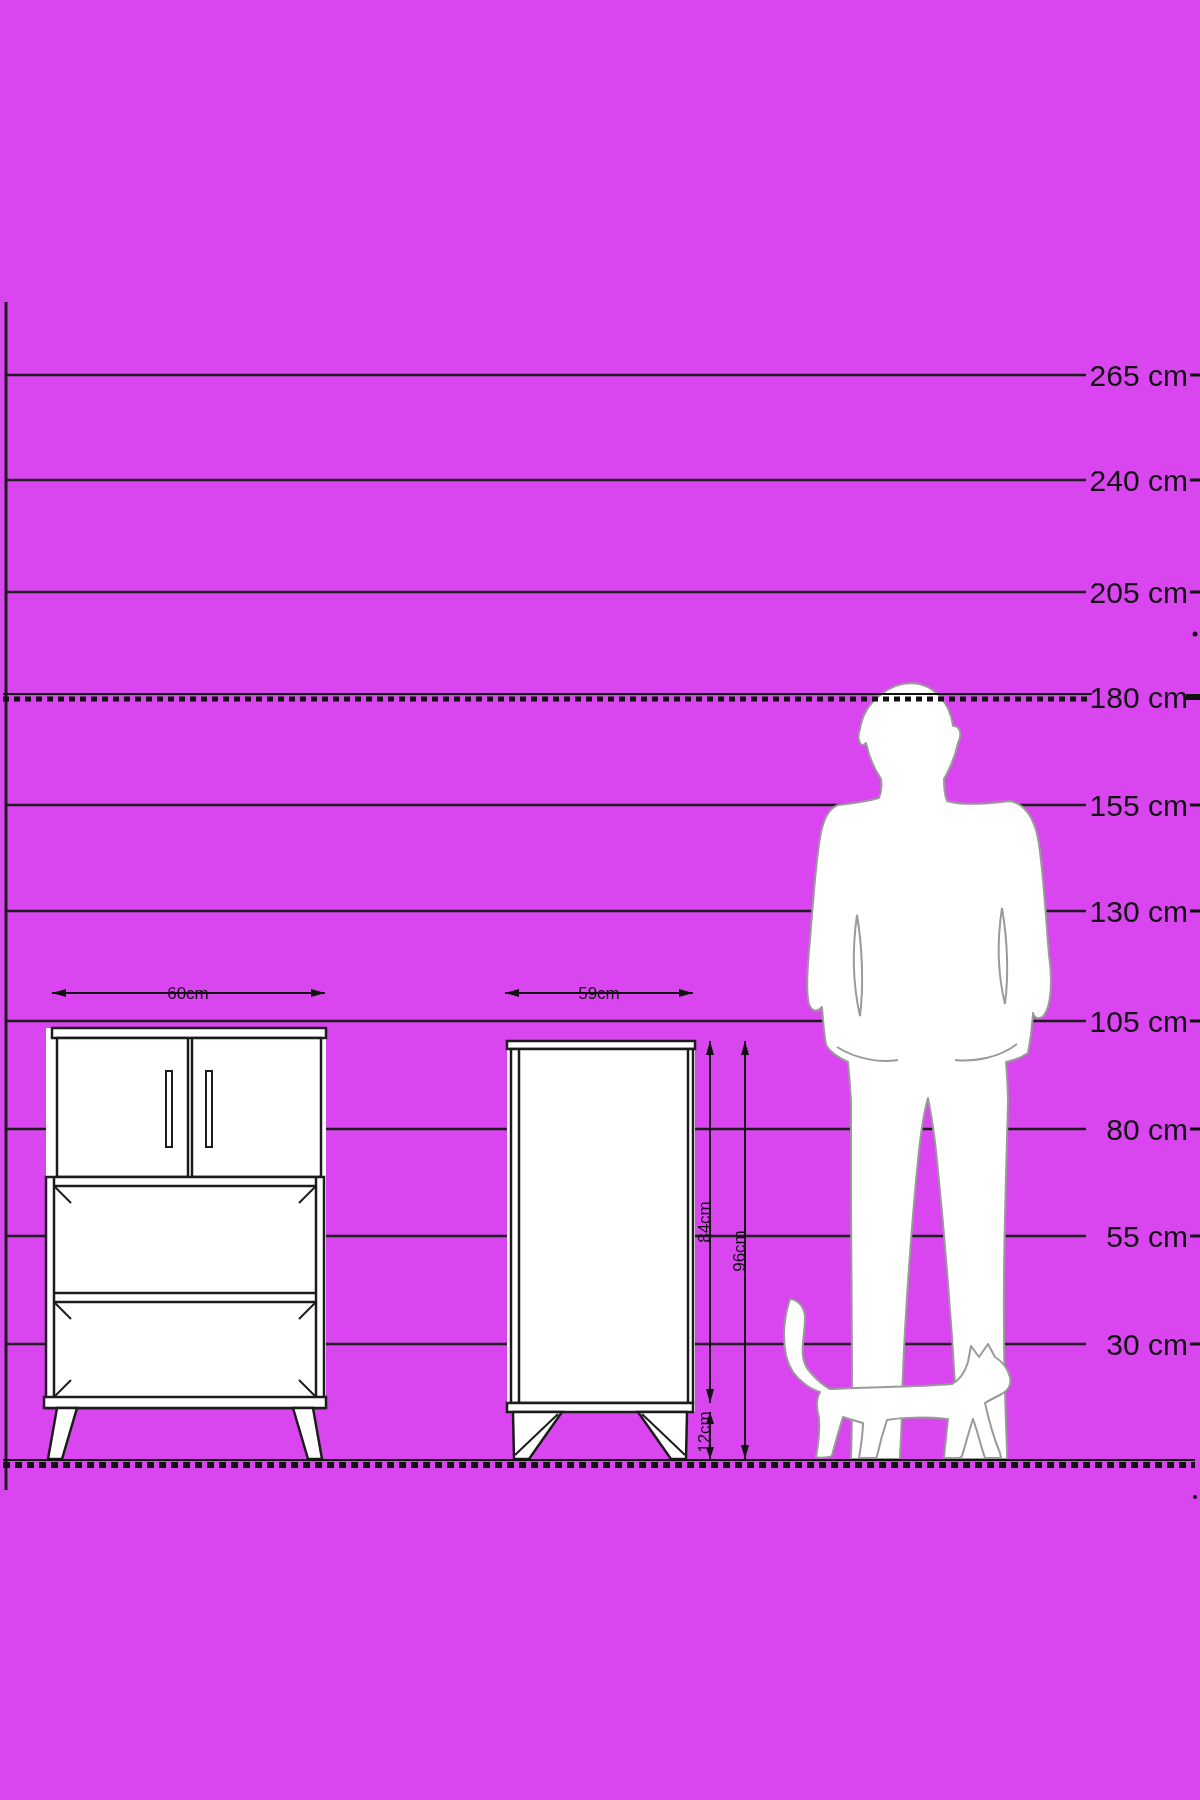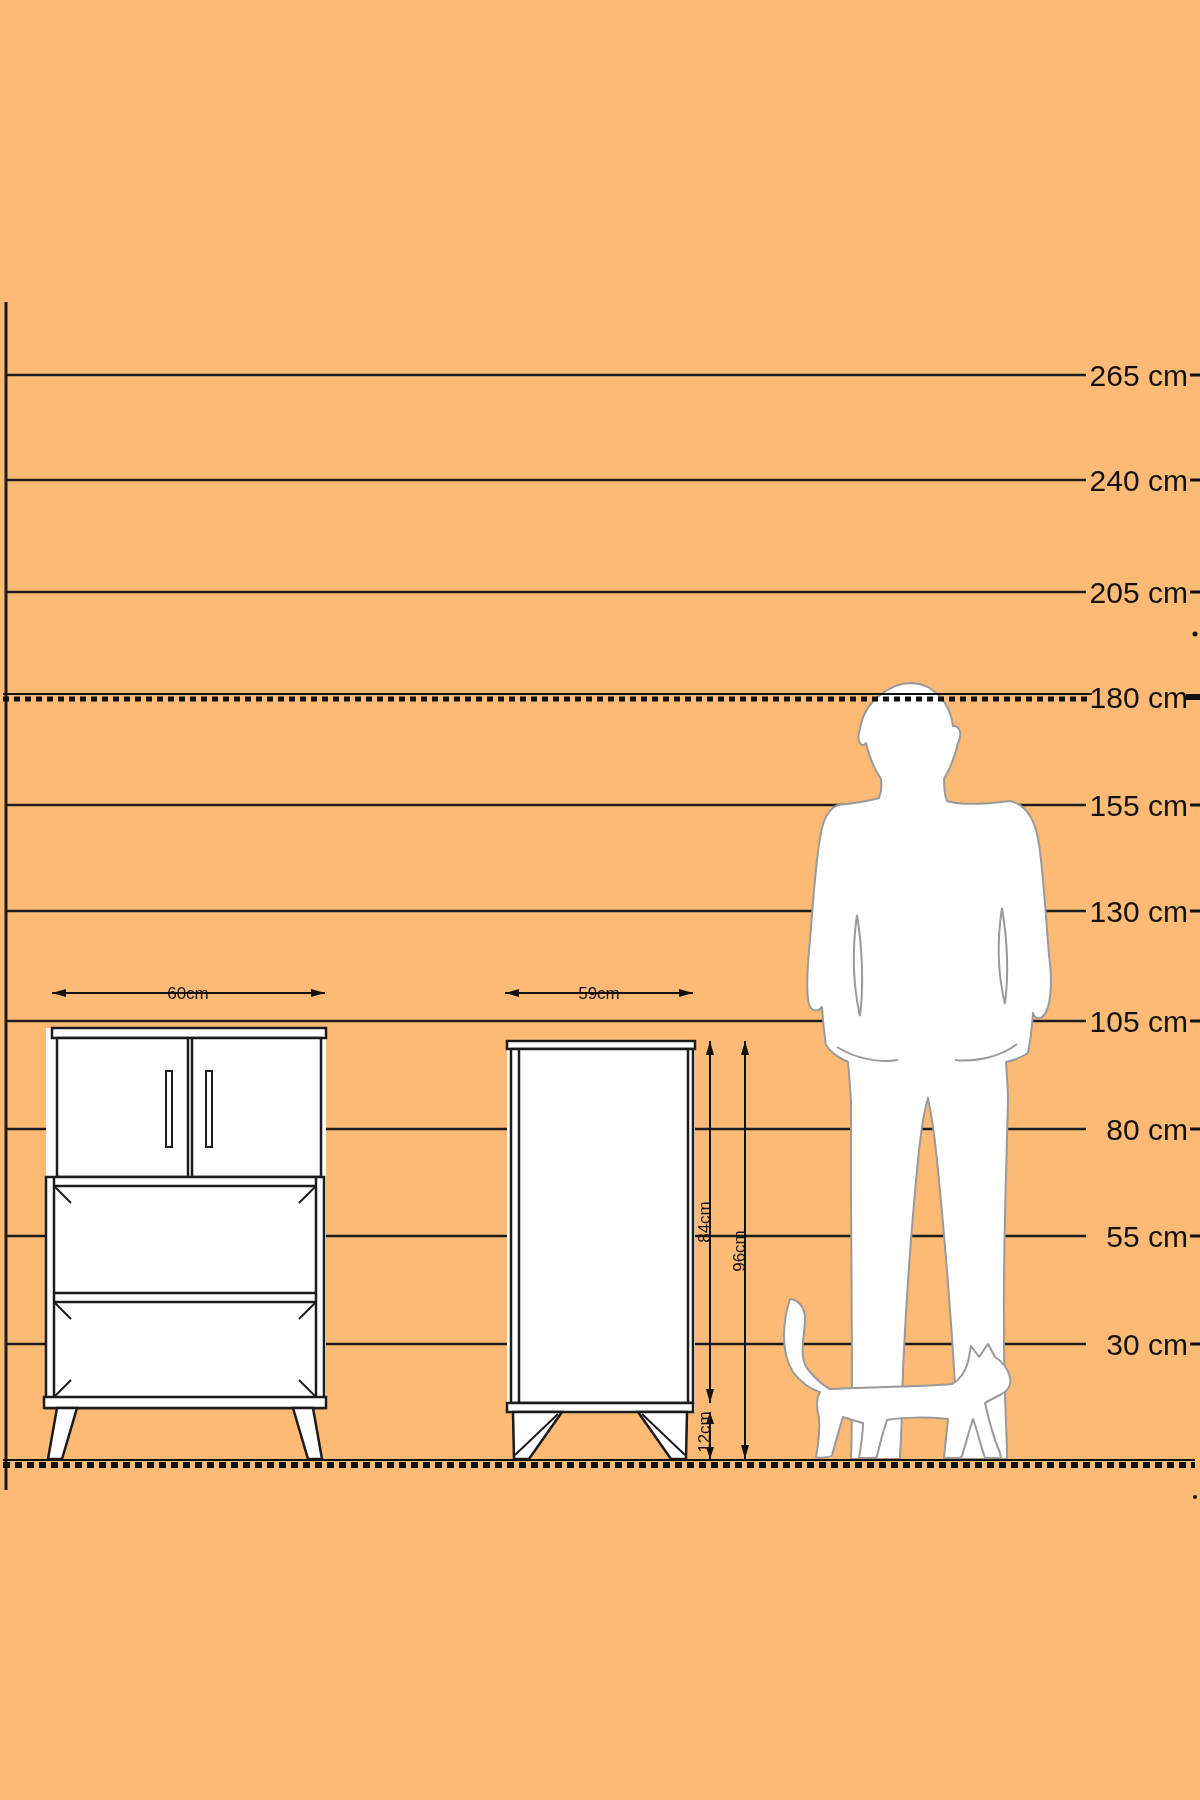--- a/index.html
+++ b/index.html
@@ -1,20 +1,20 @@
 <!DOCTYPE html>
 <html><head>
 <meta charset="utf-8">
 <style>
   html,body{
     margin:0; padding:0; background:#ffffff;
     width:1200px; height:1800px; overflow:hidden;
     font-family:"Liberation Sans", sans-serif;
   }
-  .stage{ position:relative; width:1200px; height:1800px; background:#fdba74; }
+  .stage{ position:relative; width:1200px; height:1800px; background:#d946ef; }
   svg{ display:block; }
   text{ font-family:"Liberation Sans", sans-serif; fill:#111; }
   .scale-label{ font-size:30px; }
   .dim-label{ font-size:17px; }
 </style>
 </head>
 <body>
 
 <div class="stage">
 <svg width="1200" height="1800" viewBox="0 0 1200 1800">

